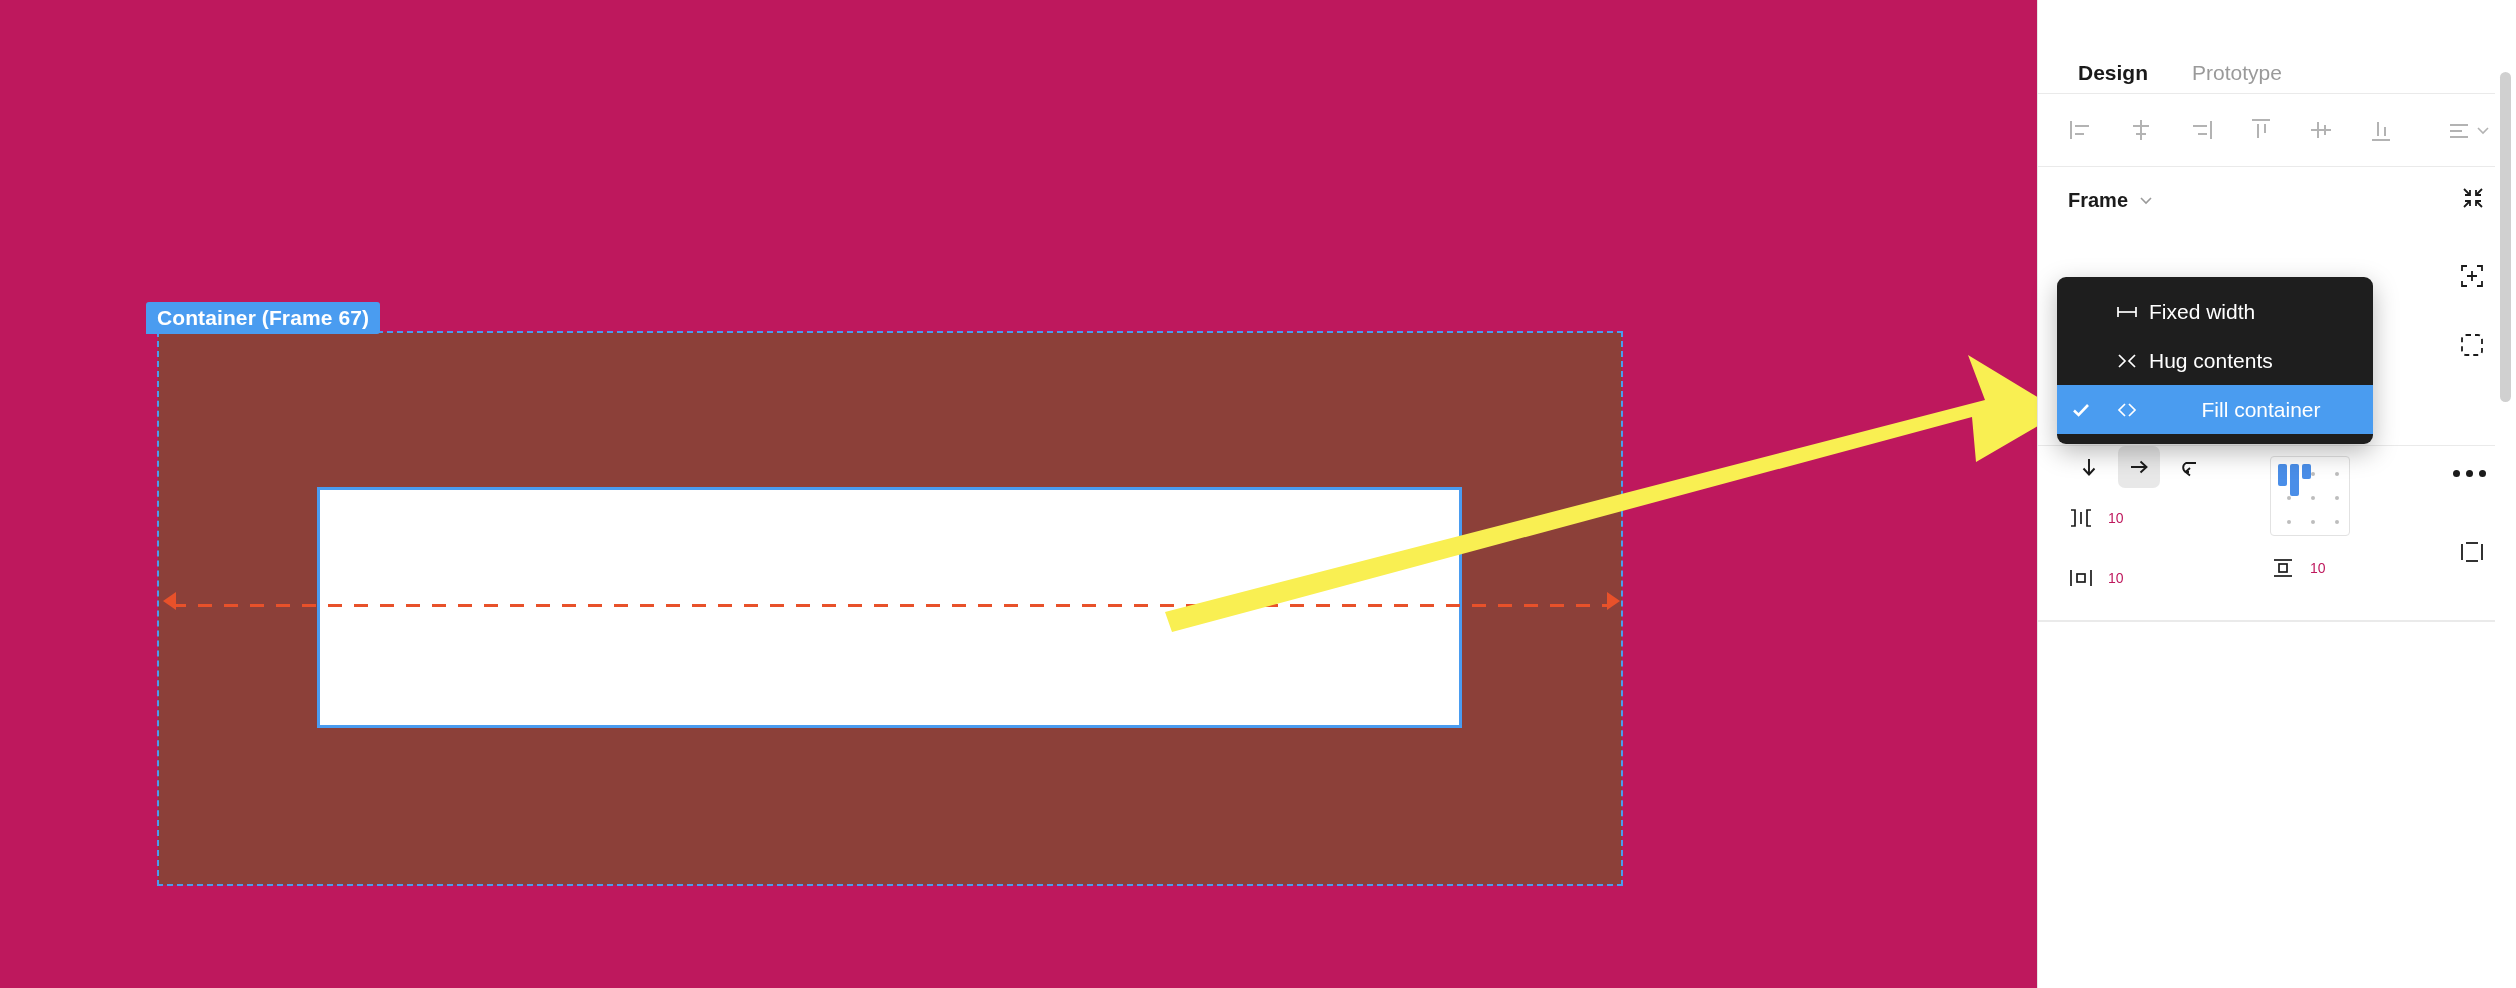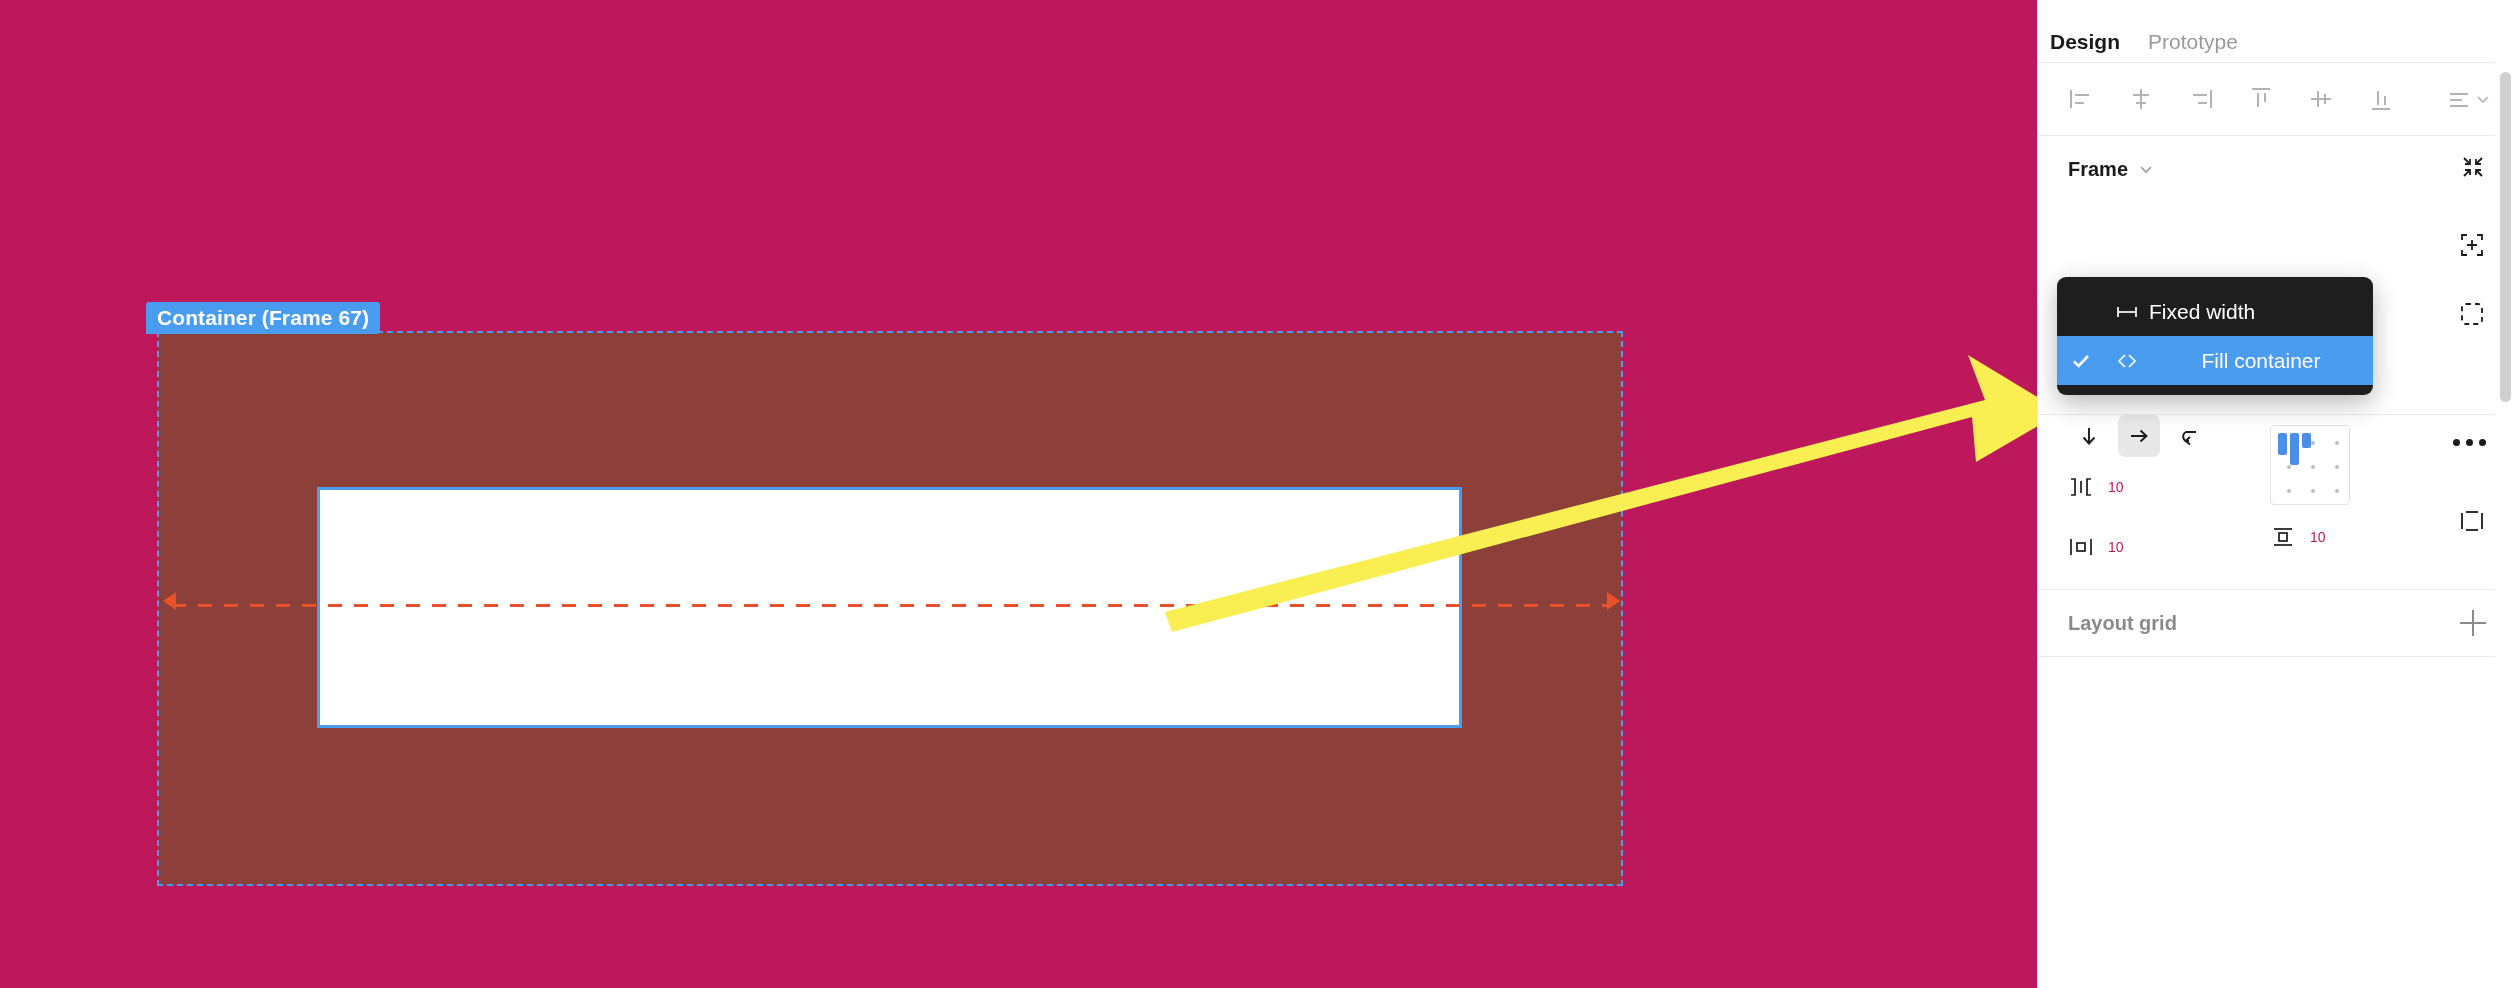--- a/index.html
+++ b/index.html
@@ -88,22 +88,22 @@
     position:absolute; right:0; top:0; width:21px; height:988px;
     background:#ffffff;
   }
   .panel-scroll-thumb{
     position:absolute; right:5px; top:72px; width:11px; height:330px;
     background:#d0d0d0; border-radius:6px;
   }
 
   
   .tabs {
-    display:flex; align-items:center; gap:28px;
-    padding:22px 0 0 12px; height:62px;
+    display:flex; align-items:center; gap:44px;
+    padding:22px 0 0 40px; height:62px;margin-top:31px;
   }
   .tab { font-size:21px; color:#9a9a9a; cursor:default; }
   .tab.active { color:#1a1a1a; font-weight:700; }
 
   .divider { height:1px; background:#eaeaea; margin:0; }
 
   
   .align-row {
     display:flex; align-items:center; height:72px;
     padding-left:30px; gap:34px;
@@ -421,43 +421,47 @@
               <path d="M8 4 H20"></path>
                 <path d="M8 22 H20"></path>
             </svg>
           </div>
         </div>
       </div>
       <div style="height:12px"></div>
     </div>
     <div class="divider"></div>
 
-    <div class="section">
-      <div class="section-head">
-        <div class="section-title muted">Layout grid</div>
-        <span class="plus-v"></span>
-      </div>
-    </div>
     <div class="divider"></div>
 
   </div>
 
   <div class="dropdown">
     <div class="dd-item">
       <span class="dd-check"></span>
       <span class="dd-icon">
         <svg width="24" height="18" viewBox="0 0 24 18" fill="none" stroke="#ffffff" stroke-width="1.7">
           <path d="M3 4 V14"></path>
             <path d="M21 4 V14"></path>
             <path d="M3 9 H21"></path>
         </svg>
       </span>
       <span class="dd-label">Fixed width</span>
     </div>
 
+    <div class="dd-item">
+      <span class="dd-check"></span>
+      <span class="dd-icon">
+        <svg width="24" height="18" viewBox="0 0 24 18" fill="none" stroke="#ffffff" stroke-width="1.7">
+          <path d="M4 3 L10 9 L4 15"></path>
+            <path d="M20 3 L14 9 L20 15"></path>
+        </svg>
+      </span>
+      <span class="dd-label">Hug contents</span>
+    </div>
 
     <div class="dd-item sel">
       <span class="dd-check">
         <svg width="20" height="20" viewBox="0 0 20 20" fill="none" stroke="#ffffff" stroke-width="2.6">
           <path d="M3 10.5 L7.6 15 L17 5"></path>
         </svg>
       </span>
       <span class="dd-icon">
         <svg width="24" height="18" viewBox="0 0 24 18" fill="none" stroke="#ffffff" stroke-width="1.7">
           <path d="M10 3 L4 9 L10 15"></path>

